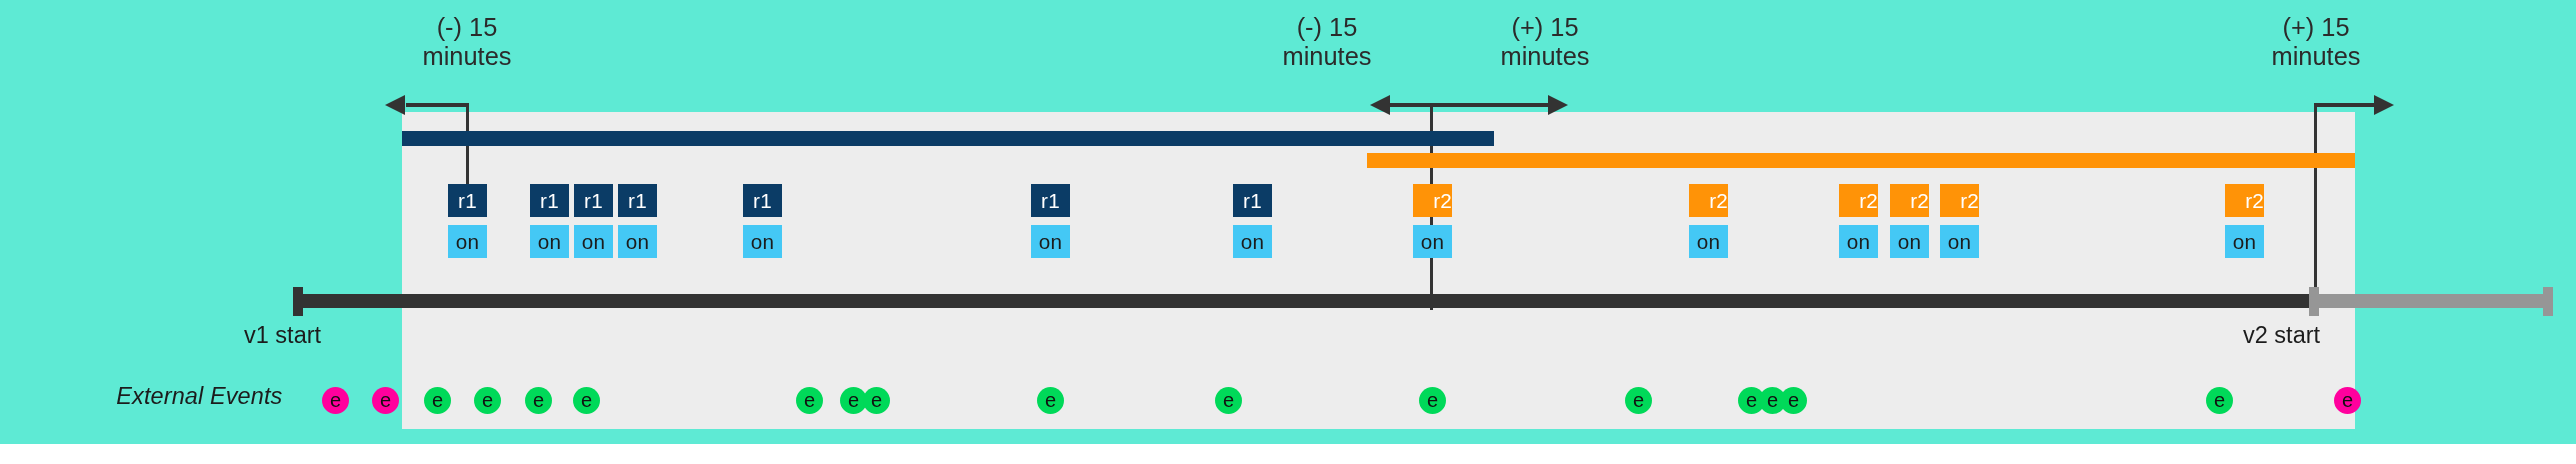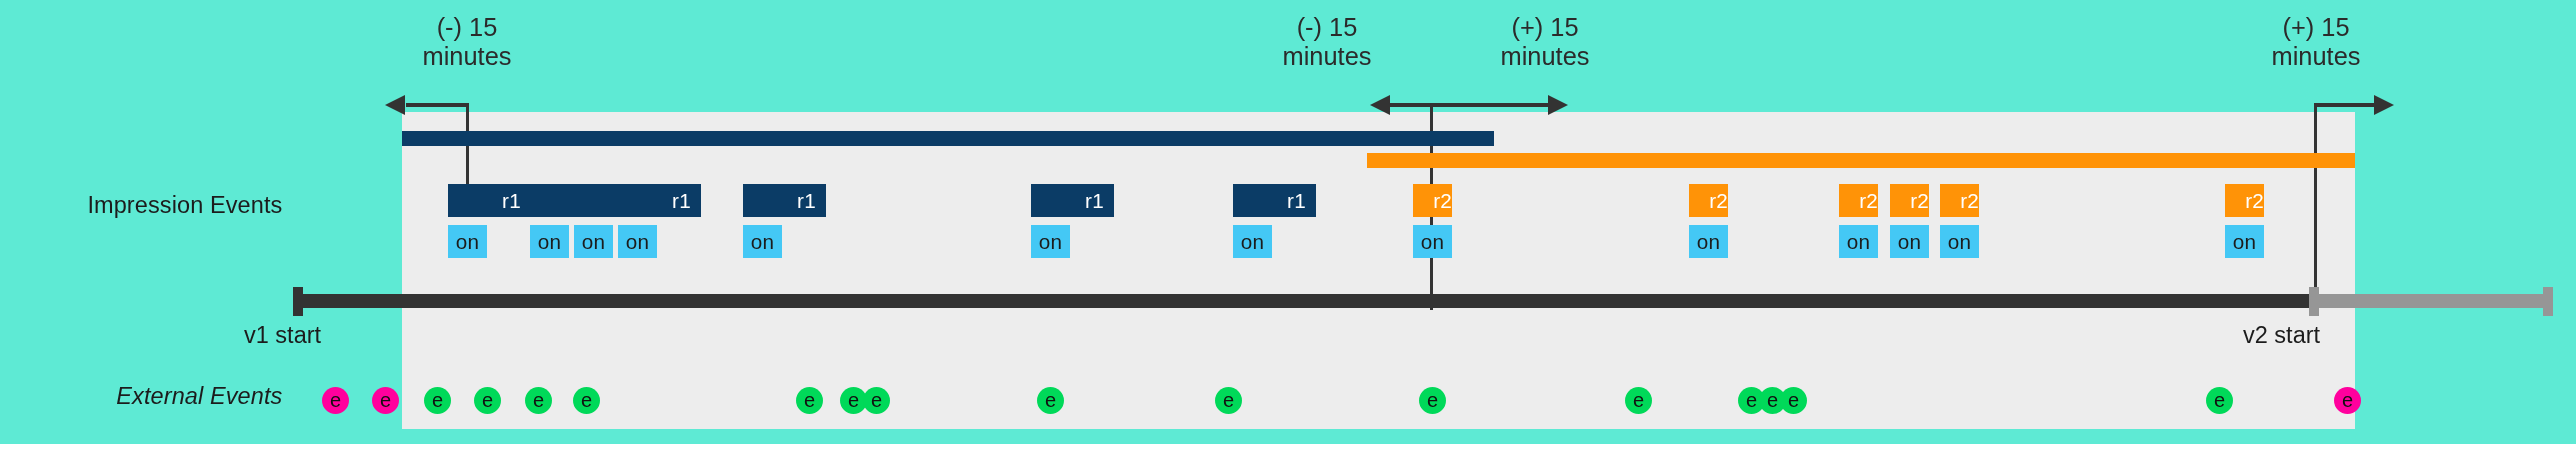--- a/index.html
+++ b/index.html
@@ -50,21 +50,21 @@
   
   .badge{
     position:absolute;
     width:39px;height:33px;
     font-size:20.7px;
     line-height:33px;
     text-align:center;
     color:#ffffff;
     letter-spacing:0.2px;
   }
-  .badge.r1{background:#0b3c66;padding-left:44px;}
+  .badge.r1{background:#0b3c66;}
   .badge.r2{background:#ff9307;text-align:right;}
   .badge.on{background:#44c8f5;color:#1c1c1c;}
 
   
   .dot{
     position:absolute;
     width:27px;height:27px;
     border-radius:50%;
     font-size:20px;
     line-height:27px;
@@ -136,21 +136,20 @@
     <span>(+) 15</span>
     <span class="l2">minutes</span>
   </div>
   <div class="vline" style="left:2314px;top:103px;height:207px;"></div>
   <div class="hline" style="left:2314px;top:103px;width:62px;"></div>
   <div class="arrow right" style="left:2374px;top:95px;"></div>
 
   <div class="reqbar v1" style="left:402px;top:131px;width:1092px;"></div>
   <div class="reqbar v2" style="left:1367px;top:153px;width:988px;"></div>
 
-  <div class="row-label" style="left:9.4px;top:192px;width:273px;">Impression Events</div>
   <div id="impression-row">
       <div class="badge r1" style="left: 448px; top: 184px;">r1</div>
       <div class="badge on" style="left: 448px; top: 225px;">on</div>
       <div class="badge r1" style="left: 530px; top: 184px;">r1</div>
       <div class="badge on" style="left: 530px; top: 225px;">on</div>
       <div class="badge r1" style="left: 574px; top: 184px;">r1</div>
       <div class="badge on" style="left: 574px; top: 225px;">on</div>
       <div class="badge r1" style="left: 618px; top: 184px;">r1</div>
       <div class="badge on" style="left: 618px; top: 225px;">on</div>
       <div class="badge r1" style="left: 743px; top: 184px;">r1</div>

